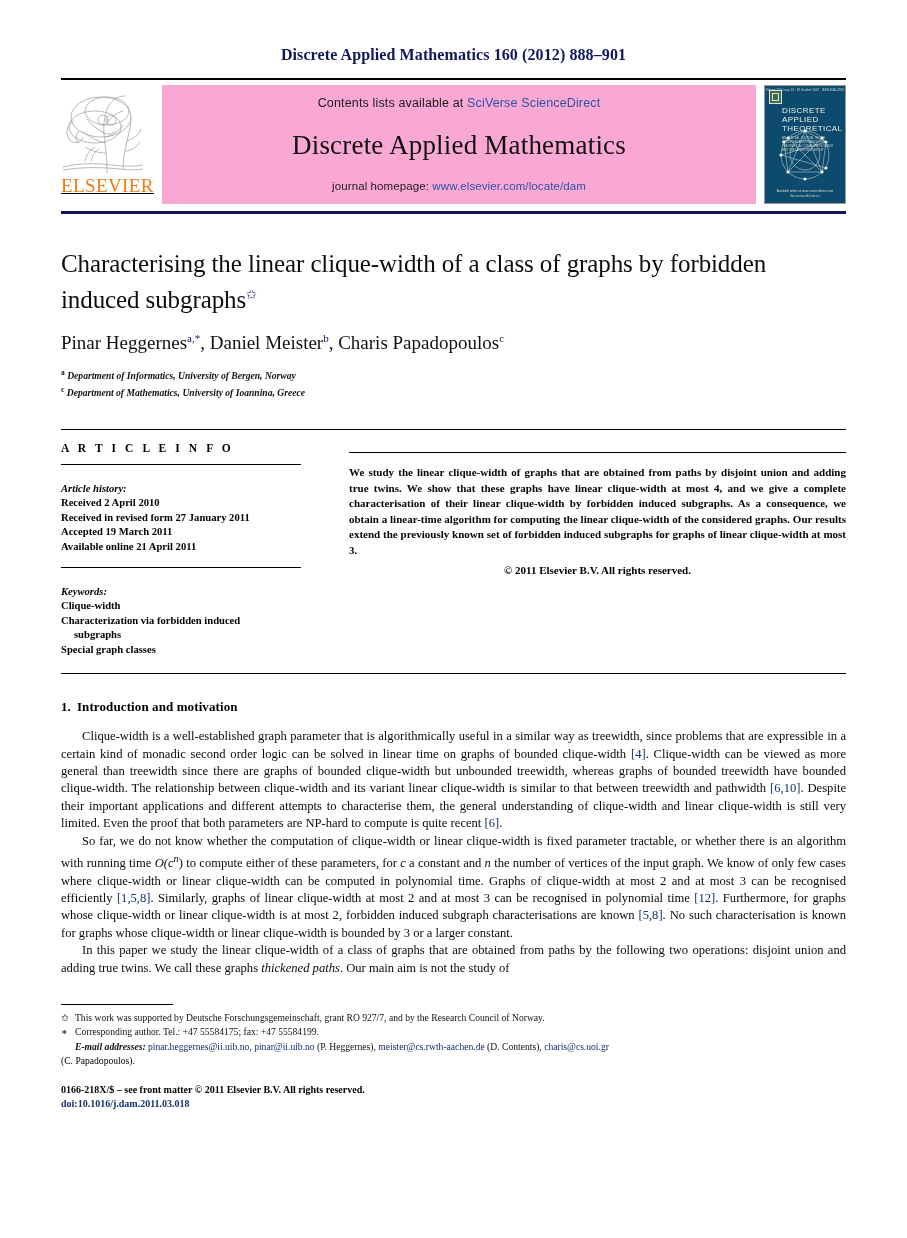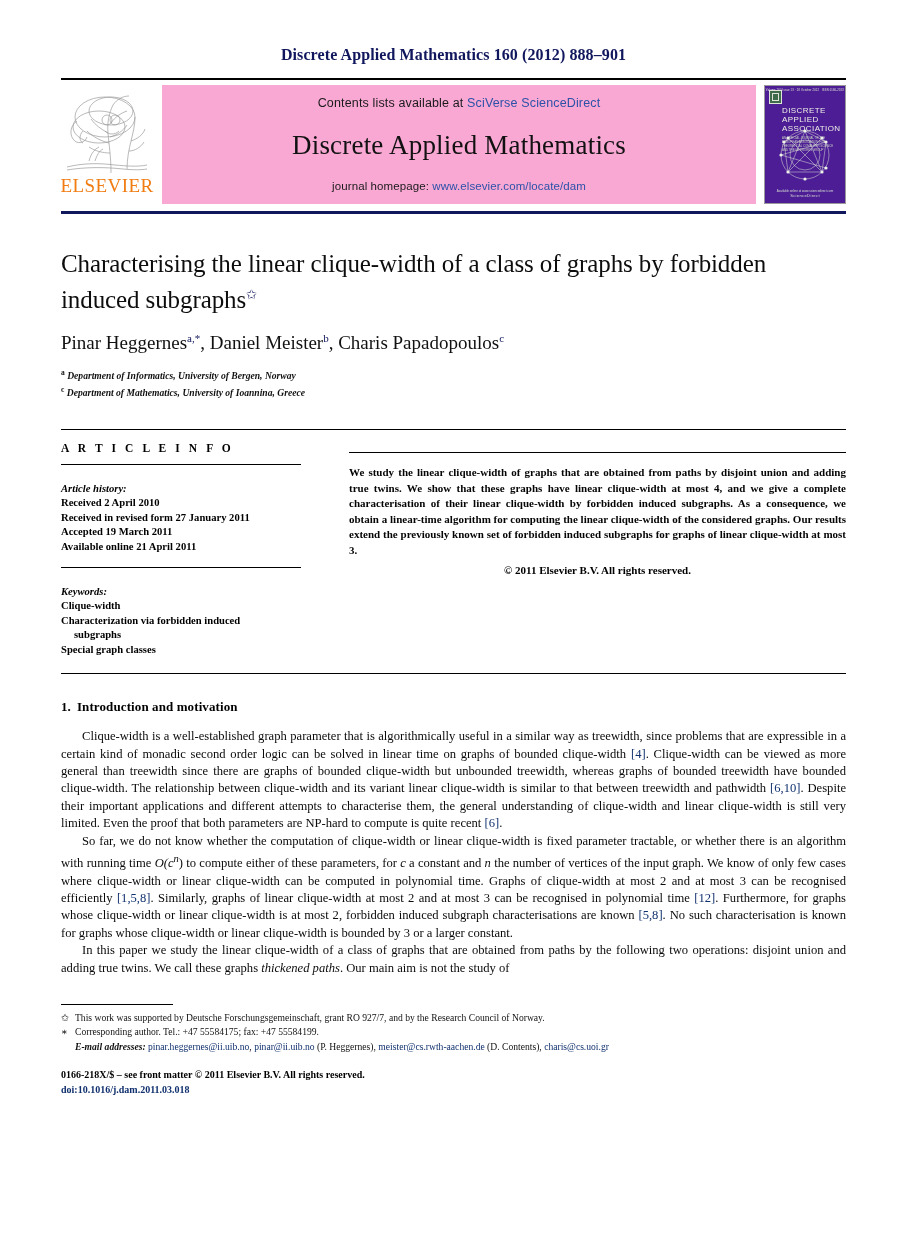--- a/index.html
+++ b/index.html
@@ -40,23 +40,24 @@
     padding-top: 5px;
     display: flex;
     align-items: stretch;
     height: 119px;
   }
   .elsevier-logo {
     width: 92px;
     flex: 0 0 92px;
     display: flex;
     flex-direction: column;
-    align-items: center;
+    align-items: flex-start;
     justify-content: flex-start;
     padding-top: 2px;
+    text-decoration: underline;
   }
   .tree-box { width: 84px; height: 88px; }
   .elsevier-word {
     font-family: "Liberation Serif", serif;
     font-size: 19px;
     letter-spacing: 0.4px;
     color: #f07c12;
     line-height: 1;
     margin-top: 1px;
     font-weight: normal;
@@ -89,21 +90,21 @@
     font-family: "Liberation Sans", sans-serif;
     font-size: 11.5px;
     color: #1a1a1a;
     letter-spacing: .1px;
   }
   .banner-bottom .hp-link { color: #2c52a8; }
 
   .cover {
     width: 82px;
     flex: 0 0 82px;
-    background: #4c1d95;
+    background: #0c4a6e;
     border: 1px solid #9a9a9a;
     box-sizing: border-box;
     position: relative;
     overflow: hidden;
   }
   .cover-topbar {
     font-size: 2.6px;
     color: #e8e8d8;
     text-align: center;
     padding-top: 3px;
@@ -325,21 +326,21 @@
 
     <div class="cover">
       <div class="cover-badge"></div>
       <div class="cover-topbar">
         <span>Volume 160  Issue 13 · 28 October 2012</span>
         &nbsp;&nbsp;<span>ISSN 0166-218X</span>
       </div>
       <div class="cover-title">
         <div>DISCRETE</div>
         <div>APPLIED</div>
-        <div>ASSOCIATION</div>
+        <div>THEORETICAL</div>
       </div>
       <div class="cover-sub">AN OFFICIAL JOURNAL OF THE EUROPEAN ASSOCIATION FOR THEORETICAL COMPUTER SCIENCE AND THE NETWORKS GROUP</div>
       <svg class="cover-graph" width="54" height="54" viewBox="0 0 54 54">
         <g stroke="#dfe6d8" stroke-width="0.5" fill="none">
           <circle cx="27" cy="27" r="24"></circle>
           <circle cx="27" cy="27" r="15"></circle>
           <path d="M27 3 L10 44 M27 3 L44 44 M3 27 L48 14 M3 27 L48 40 M10 10 L44 44 M10 44 L44 10"></path>
           <path d="M27 3 L48 14 L44 44 L10 44 L6 14 Z"></path>
         </g>
         <g fill="#eef2e8">
@@ -413,20 +414,21 @@
 
   <div class="body-p tight"><span>So far, we do not know whether the computation of clique-width or linear clique-width is fixed parameter tractable, or whether there is an algorithm with running time </span><span class="it">O(c</span><sup class="it">n</sup><span>)</span><span> to compute either of these parameters, for </span><span class="it">c</span><span> a constant and </span><span class="it">n</span><span> the number of vertices of the input graph. We know of only few cases where clique-width or linear clique-width can be computed in polynomial time. Graphs of clique-width at most 2 and at most 3 can be recognised efficiently </span><span class="ref">[1,5,8]</span><span>. Similarly, graphs of linear clique-width at most 2 and at most 3 can be recognised in polynomial time </span><span class="ref">[12]</span><span>. Furthermore, for graphs whose clique-width or linear clique-width is at most 2, forbidden induced subgraph characterisations are known </span><span class="ref">[5,8]</span><span>. No such characterisation is known for graphs whose clique-width or linear clique-width is bounded by 3 or a larger constant.</span></div>
 
   <div class="body-p tight"><span>In this paper we study the linear clique-width of a class of graphs that are obtained from paths by the following two operations: disjoint union and adding true twins. We call these graphs </span><span class="it">thickened paths</span><span>. Our main aim is not the study of</span></div>
 
   <div class="foot-rule"></div>
   <div class="footnotes">
     <div class="fn"><span class="mark">✩</span><span>This work was supported by Deutsche Forschungsgemeinschaft, grant RO 927/7, and by the Research Council of Norway.</span></div>
     <div class="fn"><span class="mark">∗</span><span>Corresponding author. Tel.: +47 55584175; fax: +47 55584199.</span></div>
     <div class="fn fn-email"><span class="lbl">E-mail addresses:</span> <span class="link">pinar.heggernes@ii.uib.no</span>, <span class="link">pinar@ii.uib.no</span> <span>(P. Heggernes),</span> <span class="link">meister@cs.rwth-aachen.de</span> <span>(D. Contents),</span> <span class="link">charis@cs.uoi.gr</span></div>
+    <div class="fn-cont">(C. Papadopoulos).</div>
   </div>
 
   <div class="imprint">
     <div>0166-218X/$ – see front matter © 2011 Elsevier B.V. All rights reserved.</div>
     <div class="doi">doi:10.1016/j.dam.2011.03.018</div>
   </div>
 
 </div>
 
 </body></html>

